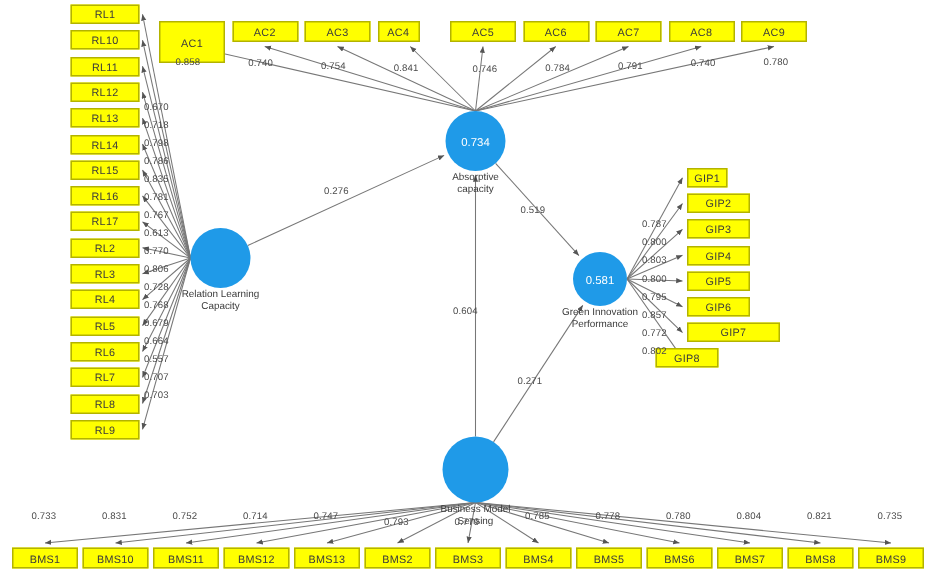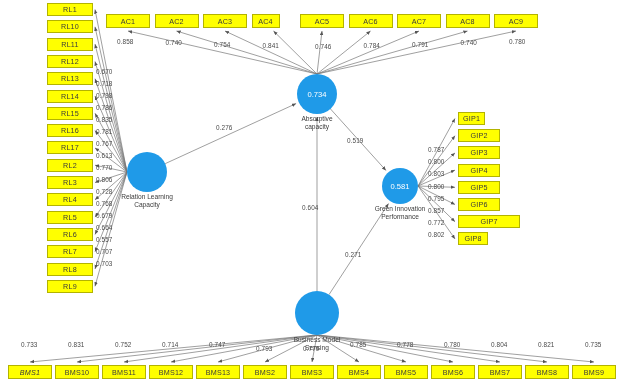--- a/index.html
+++ b/index.html
@@ -173,21 +173,21 @@
       <div class="coef" style="left: 96px; top: 152px;">0.613</div>
       <div class="coef" style="left: 96px; top: 164px;">0.770</div>
       <div class="coef" style="left: 96px; top: 176px;">0.806</div>
       <div class="coef" style="left: 96px; top: 188px;">0.728</div>
       <div class="coef" style="left: 96px; top: 200px;">0.768</div>
       <div class="coef" style="left: 96px; top: 212px;">0.679</div>
       <div class="coef" style="left: 96px; top: 224px;">0.664</div>
       <div class="coef" style="left: 96px; top: 236px;">0.557</div>
       <div class="coef" style="left: 96px; top: 248px;">0.707</div>
       <div class="coef" style="left: 96px; top: 260px;">0.703</div>
-      <div class="indicator" style="left: 106px; top: 14px; width: 44px; height: 14px;">AC1</div>
+      <div class="indicator" style="left: 106px; top: 14px; width: 44px; height: 28px;">AC1</div>
       <div class="coef" style="left: 117px; top: 38.2px;">0.858</div>
       <div class="indicator" style="left: 154.5px; top: 14px; width: 44px; height: 14px;">AC2</div>
       <div class="coef" style="left: 165.5px; top: 39.4px;">0.740</div>
       <div class="indicator" style="left: 203px; top: 14px; width: 44px; height: 14px;">AC3</div>
       <div class="coef" style="left: 214px; top: 40.6px;">0.754</div>
       <div class="indicator" style="left: 251.5px; top: 14px; width: 28px; height: 14px;">AC4</div>
       <div class="coef" style="left: 262.5px; top: 41.8px;">0.841</div>
       <div class="indicator" style="left: 300px; top: 14px; width: 44px; height: 14px;">AC5</div>
       <div class="coef" style="left: 315px; top: 43px;">0.746</div>
       <div class="indicator" style="left: 348.5px; top: 14px; width: 44px; height: 14px;">AC6</div>
@@ -205,23 +205,23 @@
       <div class="indicator" style="left: 458px; top: 146.4px; width: 42px; height: 13px;">GIP3</div>
       <div class="coef" style="left: 428px; top: 170.4px;">0.803</div>
       <div class="indicator" style="left: 458px; top: 163.6px; width: 42px; height: 13px;">GIP4</div>
       <div class="coef" style="left: 428px; top: 182.6px;">0.800</div>
       <div class="indicator" style="left: 458px; top: 180.8px; width: 42px; height: 13px;">GIP5</div>
       <div class="coef" style="left: 428px; top: 194.8px;">0.795</div>
       <div class="indicator" style="left: 458px; top: 198px; width: 42px; height: 13px;">GIP6</div>
       <div class="coef" style="left: 428px; top: 207px;">0.857</div>
       <div class="indicator" style="left: 458px; top: 215.2px; width: 62px; height: 13px;">GIP7</div>
       <div class="coef" style="left: 428px; top: 219.2px;">0.772</div>
-      <div class="indicator" style="left: 458px; top: 232.4px; width: 30px; height: 13px;">GIP8</div>
+      <div class="indicator" style="left: 437px; top: 232.4px; width: 42px; height: 13px;">GIP8</div>
       <div class="coef" style="left: 428px; top: 231.4px;">0.802</div>
-      <div class="indicator" style="left: 8px; top: 365px; width: 44px; height: 14px; font-style: italic;">BMS1</div>
+      <div class="indicator" style="left: 8px; top: 365px; width: 44px; height: 14px;">BMS1</div>
       <div class="coef" style="left: 21px; top: 341px;">0.733</div>
       <div class="indicator" style="left: 55px; top: 365px; width: 44px; height: 14px;">BMS10</div>
       <div class="coef" style="left: 68px; top: 341px;">0.831</div>
       <div class="indicator" style="left: 102px; top: 365px; width: 44px; height: 14px;">BMS11</div>
       <div class="coef" style="left: 115px; top: 341px;">0.752</div>
       <div class="indicator" style="left: 149px; top: 365px; width: 44px; height: 14px;">BMS12</div>
       <div class="coef" style="left: 162px; top: 341px;">0.714</div>
       <div class="indicator" style="left: 196px; top: 365px; width: 44px; height: 14px;">BMS13</div>
       <div class="coef" style="left: 209px; top: 341px;">0.747</div>
       <div class="indicator" style="left: 243px; top: 365px; width: 44px; height: 14px;">BMS2</div>

